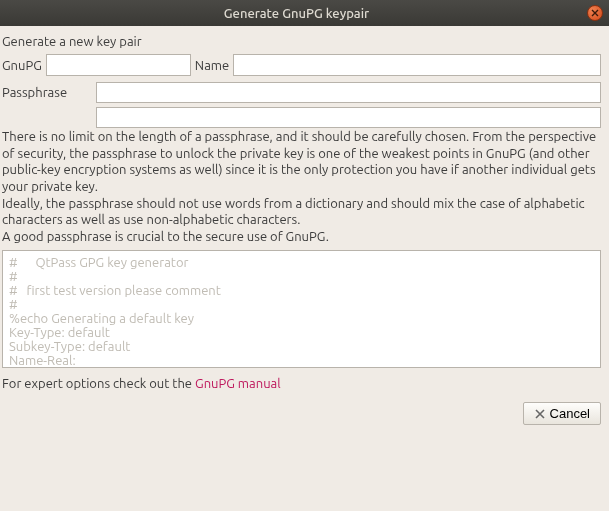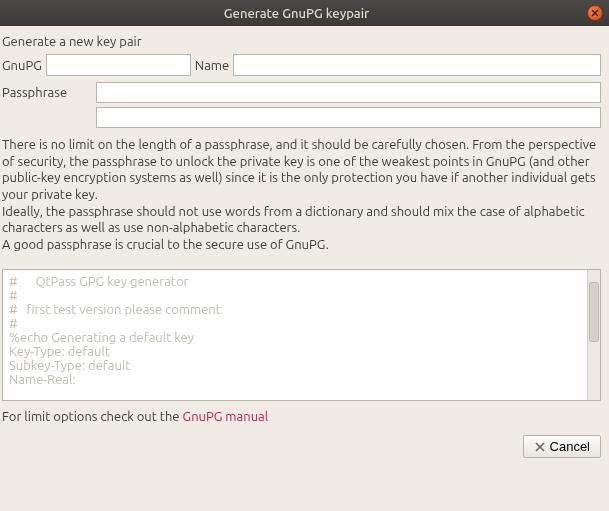--- a/index.html
+++ b/index.html
@@ -48,34 +48,34 @@
   padding: 2px 4px;
   font-size: 13px;
 }
 .email-input { width: 145px; border: 1.5px solid #2a7fd4; }
 .name-input { flex: 1; }
 .pass-input { flex: 1; width: 100%; }
 .pass-col { display: flex; flex-direction: column; flex: 1; gap: 4px; }
 .pass-row { display: flex; gap: 6px; align-items: flex-start; }
 .pass-row .lbl { min-width: 88px; padding-top: 3px; }
 .helptext {
-  margin-top: 8px;
   font-size: 13px;
   line-height: 1.28;
 }
 .expert-row { margin-top: 8px; display: flex; align-items: center; gap: 4px; }
 .expert-row input { width: 14px; height: 14px; }
 .textarea-wrap {
-  margin-top: 17px;
+  margin-top: 6px;
   border: 1px solid #b8b3ab;
   background: #fff;
-  height: 132px;
+  height: 118px;
   overflow: hidden;
   position: relative;
   display: flex;
+  flex-direction: column;
 }
 .textarea {
   flex: 1;
   padding: 4px 6px;
   font-size: 13px;
   color: #c0bcb4;
   white-space: pre;
   overflow: hidden;
 }
 .scrollbar {
@@ -156,21 +156,21 @@
 %echo Generating a default key
 Key-Type: default
 Subkey-Type: default
 Name-Real:</div>
     <div class="scrollbar">
       <div class="scrollthumb"></div>
     </div>
   </div>
 
   <div class="linkline">
-    <span>For limit options check out the </span><a>GnuPG manual</a>
+    <span>For expert options check out the </span><a>GnuPG manual</a>
   </div>
 </div>
 
 <div class="buttons">
   <button class="btn">
     <span class="icon">
       <svg width="12" height="12" viewBox="0 0 12 12">
           <path d="M2 2 L10 10 M10 2 L2 10" stroke="#666" stroke-width="1.6"></path>
         </svg>
     </span>

